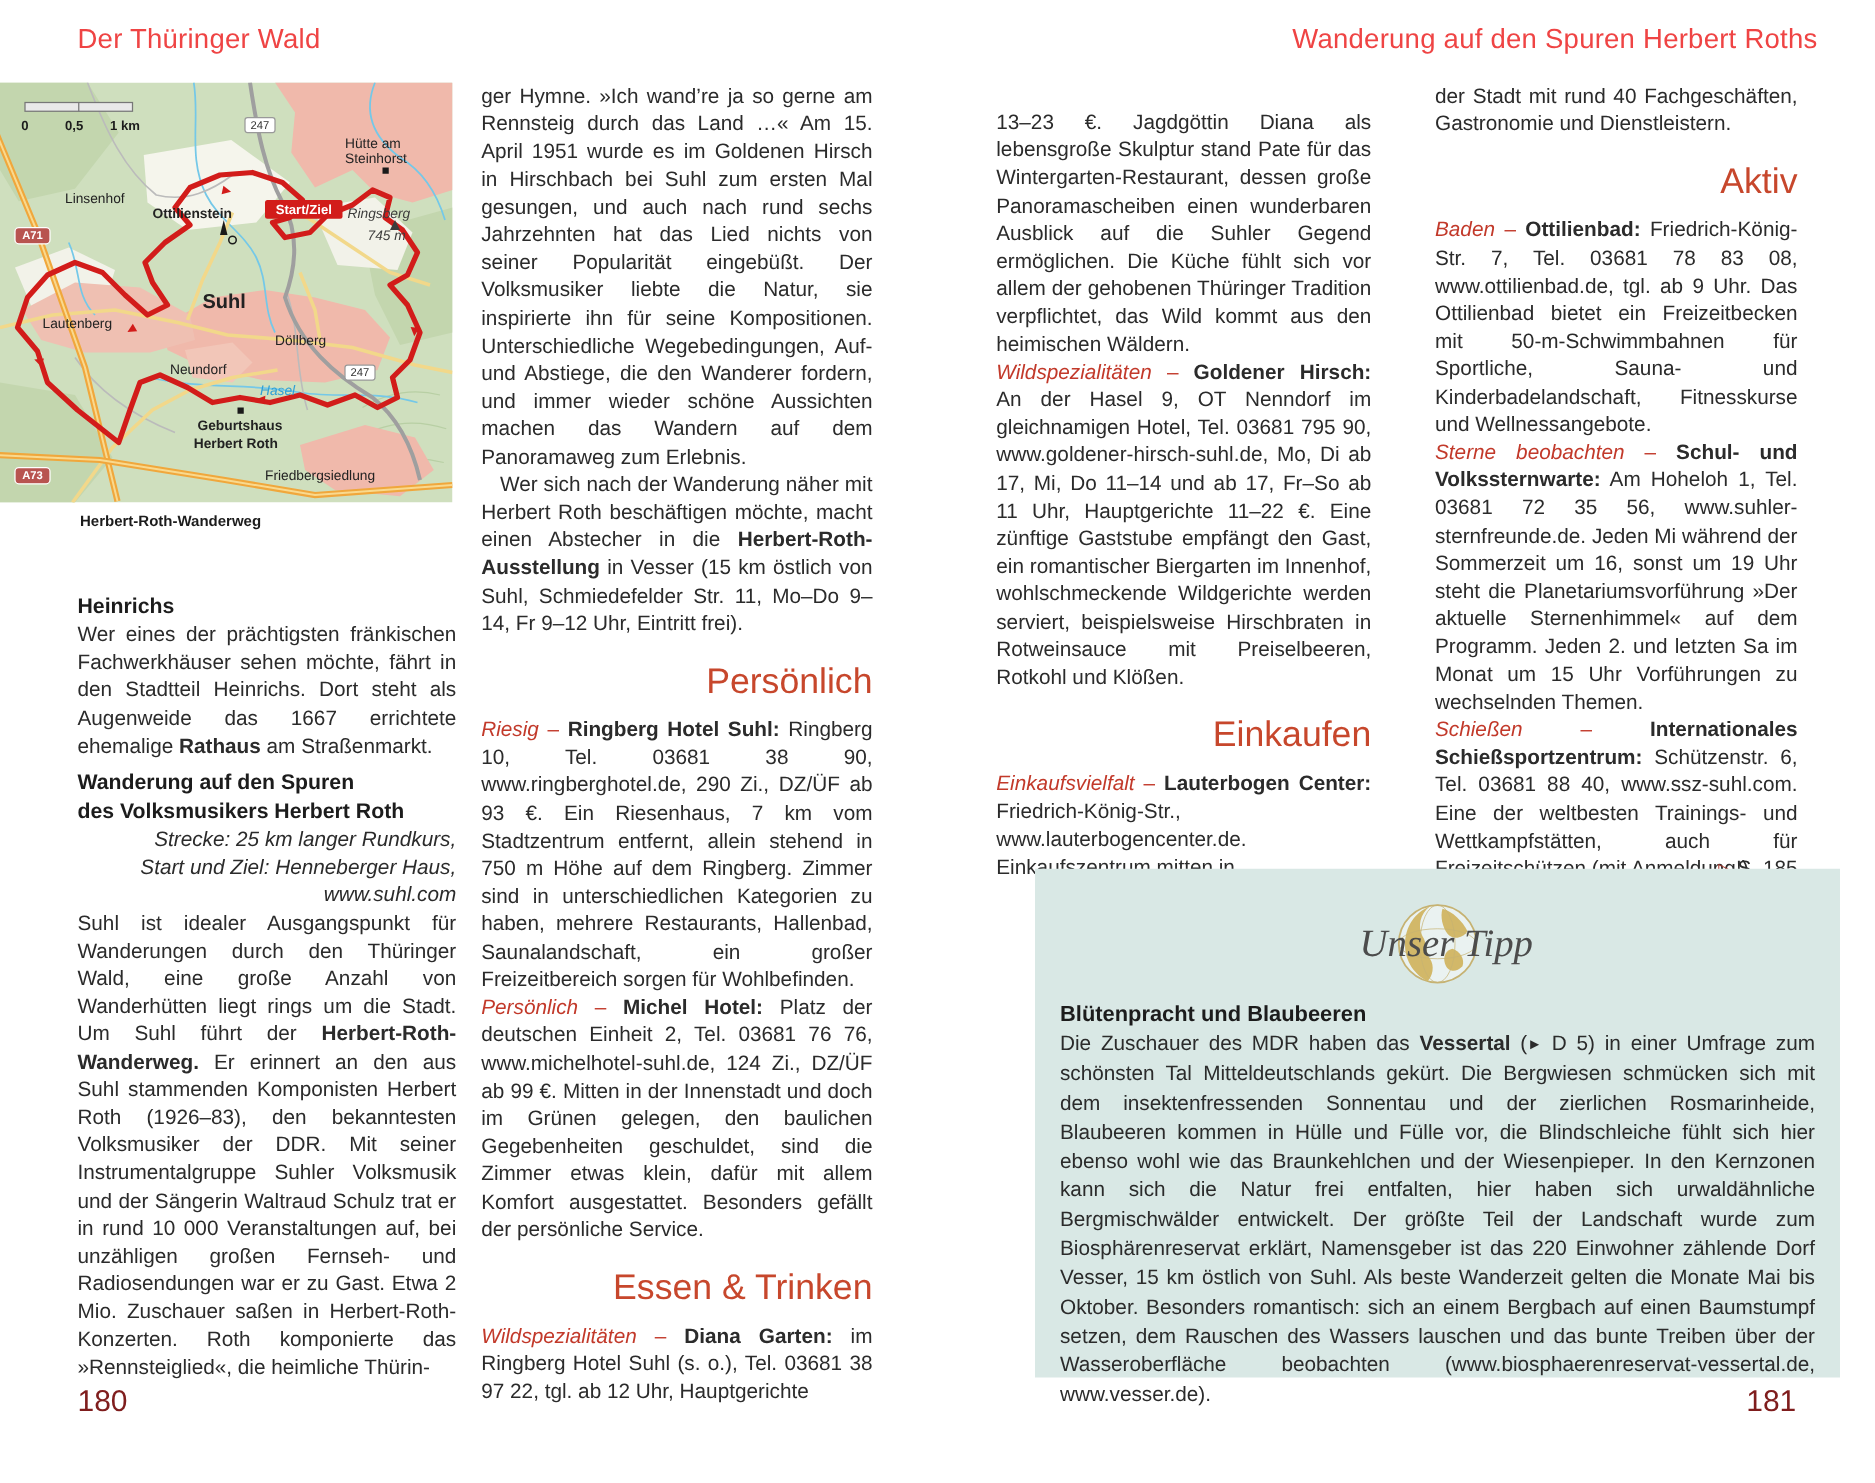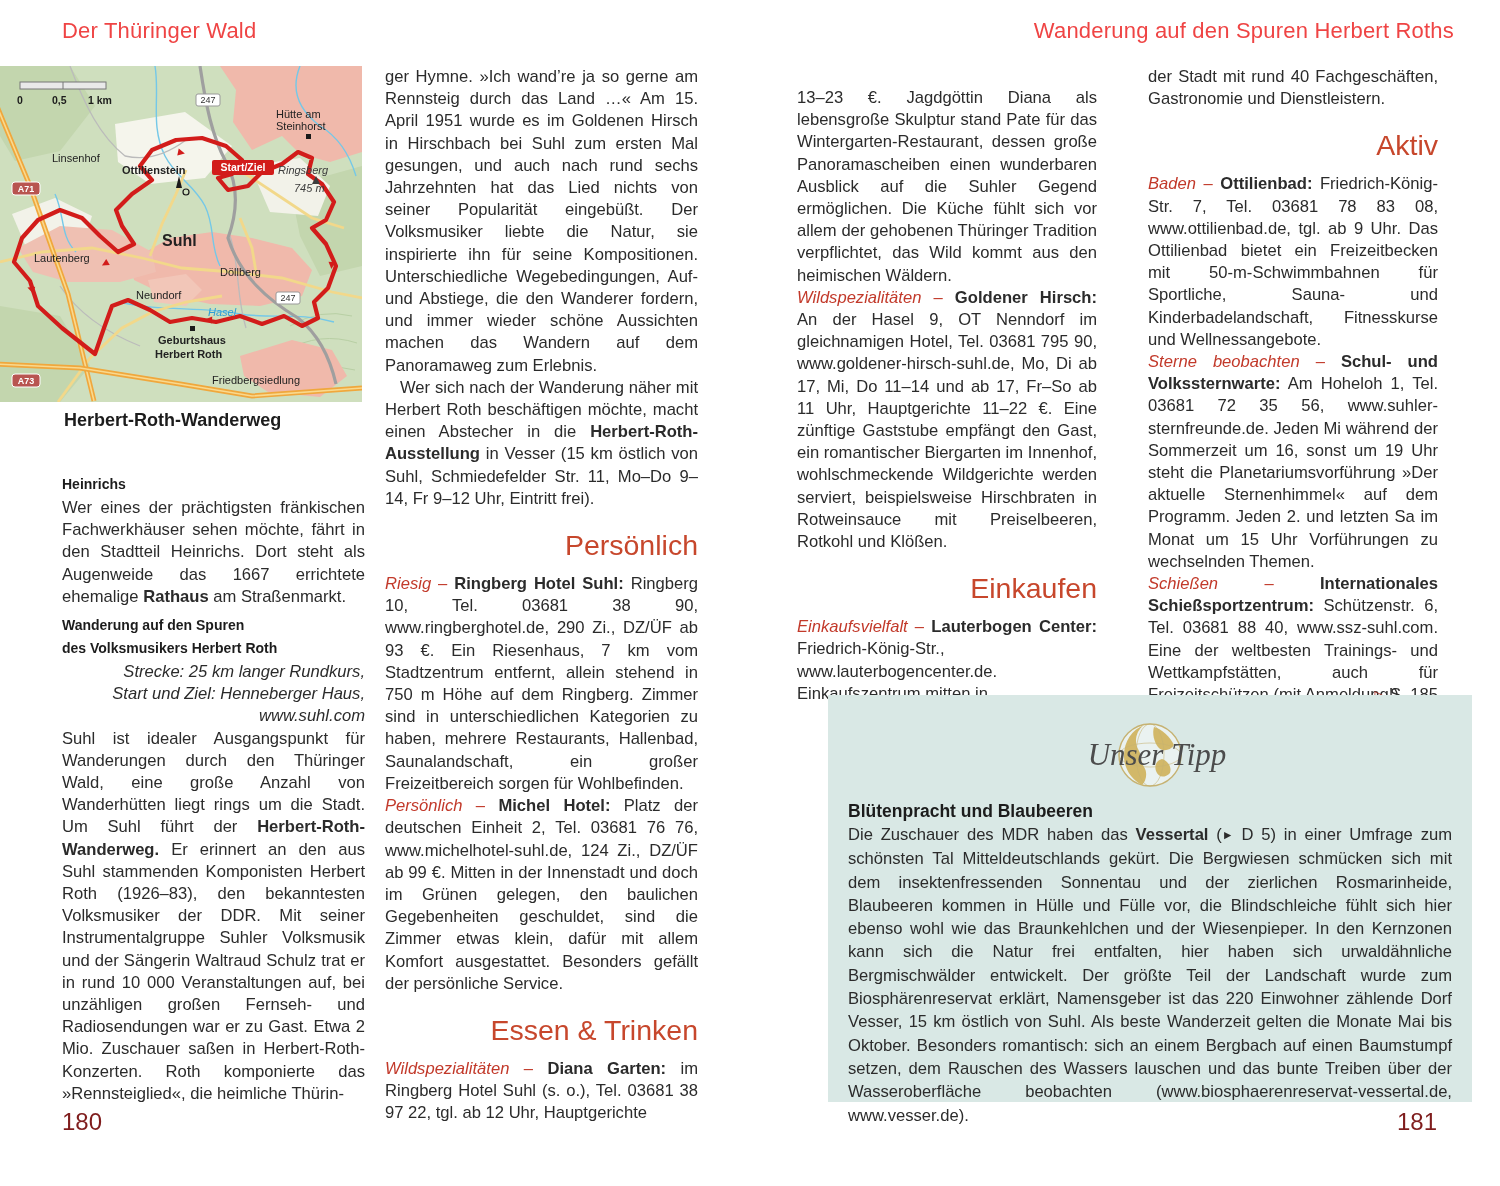--- a/index.html
+++ b/index.html
@@ -8,31 +8,31 @@
   .runhead{position:absolute;top:18px;font-size:22px;letter-spacing:.2px;color:#ef4444;}
   .runhead.left{left:62px;}
   .runhead.right{right:46px;text-align:left;}
   .col{position:absolute;font-size:16.6px;line-height:22.2px;text-align:justify;hyphens:auto;}
   .para{margin:0 0 0 0;}
   .para.indent{text-indent:15px;}
   .seg-b{font-weight:700;}
   .seg-ri{color:#c2392a;font-style:italic;}
   .seg-r{color:#c2392a;}
   .seg-tri{font-size:.72em;vertical-align:.09em;color:#2b2b2b;}
-  .subhead{font-weight:700;font-size:14px;line-height:21px;margin:0 0 2px 0;color:#1c1c1c;text-align:left;}
+  .subhead{font-weight:700;font-size:17px;line-height:21px;margin:0 0 2px 0;color:#1c1c1c;text-align:left;}
   .subhead.space{margin-top:7px;}
   .meta{font-style:italic;text-align:right;}
   .sect{font-size:28.5px;line-height:32px;color:#c7472c;font-weight:400;margin:19px 0 12px 0;text-align:right;}
   .crossref{text-align:right;margin-top:-22.2px;}
   .crossref .tri{color:#ad372c;font-size:14px;}
   .pagenum{position:absolute;top:1108px;font-size:24px;font-weight:400;color:#7f1d1d;}
   .pagenum.left{left:62px;}
   .pagenum.right{right:63px;}
   #map-figure{position:absolute;left:0;top:66px;width:362px;height:336px;}
-  #map-caption{position:absolute;left:64px;top:410px;font-size:18px;font-weight:700;color:#1c1c1c;}
+  #map-caption{position:absolute;left:64px;top:410px;font-size:12px;font-weight:700;color:#1c1c1c;}
   #tip-box{position:absolute;left:828px;top:695px;width:644px;height:407px;background:#d9e8e5;z-index:2;}
   #tip-title-wrap{position:absolute;left:0;top:22px;width:100%;height:80px;text-align:center;}
   #tip-globe{position:absolute;left:286px;top:2px;}
   #tip-title{position:relative;font-family:"Liberation Serif",serif;font-style:italic;font-size:31px;
              color:#4c4c4c;line-height:76px;margin-left:14px;}
   #tip-content{position:absolute;left:20px;top:104px;width:604px;}
   #tip-heading{font-weight:700;font-size:17.5px;line-height:24px;color:#1c1c1c;}
   #tip-body{font-size:16.6px;line-height:23.3px;text-align:justify;hyphens:auto;}
   
   .ml{font-family:"Liberation Sans",sans-serif;font-size:11px;fill:#222222;}

